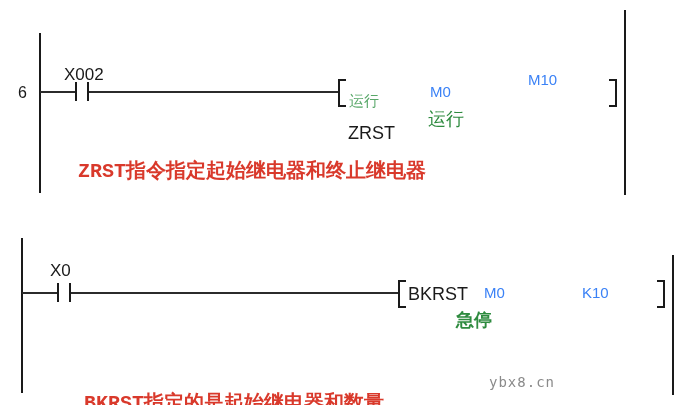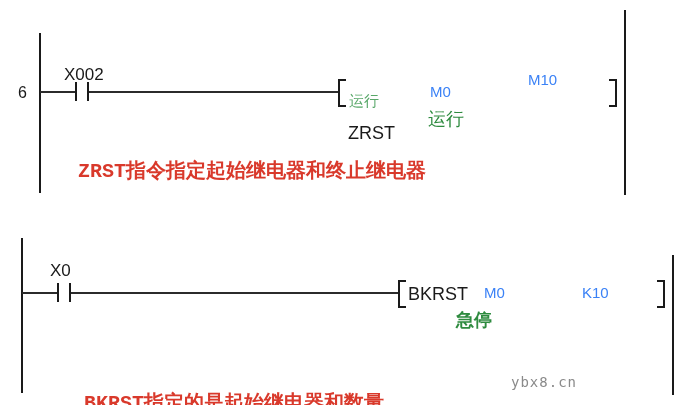--- a/index.html
+++ b/index.html
@@ -176,15 +176,15 @@
 
     <div class="operand" style="left:582px; top:285px;">K10</div>
 
     <div class="bracket-close" style="left:657px; top:280px; width:6px; height:24px;"></div>
 
     <div class="rail" style="left:672px; top:255px; height:140px;"></div>
 
     <div class="note-red" style="left:84px; top:362px;margin-top:32px;">BKRST指定的是起始继电器和数量</div>
   </div>
 
-  <div class="watermark" style="left:511px; top:375px;text-align:right;">ybx8.cn</div>
+  <div class="watermark" style="left:489px; top:375px;text-align:right;">ybx8.cn</div>
 
 </div>
 
 </body></html>

